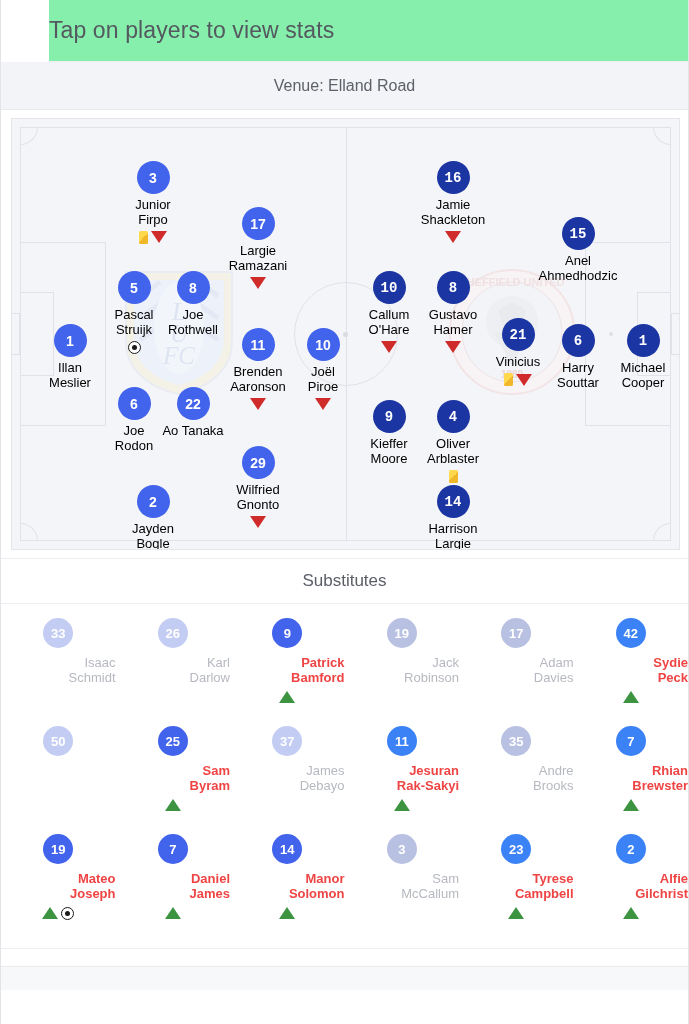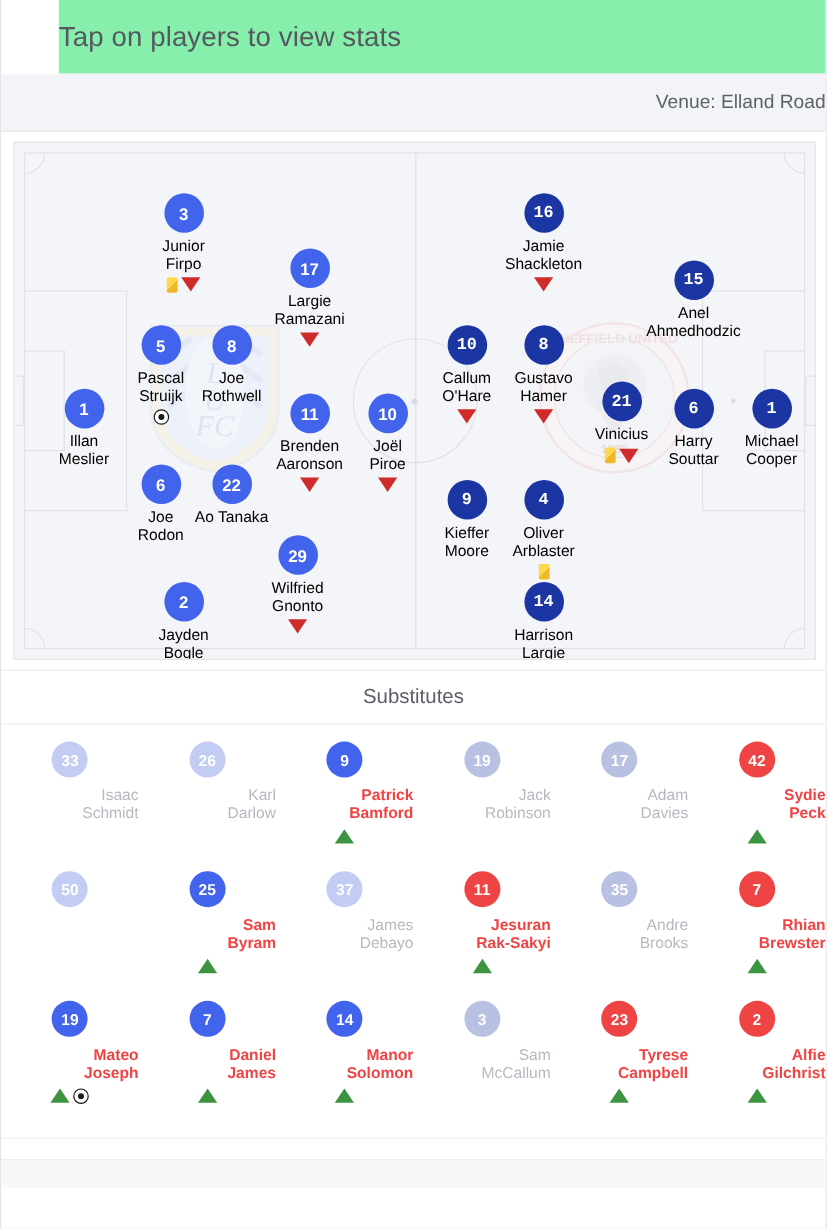--- a/index.html
+++ b/index.html
@@ -24,21 +24,21 @@
     display: flex; align-items: center; 
     border-bottom: 1px solid #eceef1;
     margin-left: 48px;
   }
   .header-title {
     font-size: 23px; color: #54585f; font-weight: 400; letter-spacing: .1px;
   }
   .venue-bar {
     height: 48px;
     background: #f3f4f7;
-    display: flex; align-items: center; justify-content: flex-end;
+    display: flex; align-items: center; justify-content: center;
     border-bottom: 1px solid #e8eaee;
   }
   .venue-text { font-size: 16px; color: #5d6169; }
 
   
   .pitch-wrap { padding: 8px 10px 0 10px; background:#fff; }
   .pitch {
     position: relative;
     width: 669px; height: 432px;
     background: #f4f5f8;
@@ -143,21 +143,21 @@
   .subs-grid { padding: 14px 0 6px 0; background:#fff; }
   .subs-row { display: flex; height: 108px; }
   .subs-cell { width: 16.6667%; text-align:right; cursor:pointer; }
   .sbadge {
     width: 30px; height: 30px; border-radius: 50%;
     margin: 0 auto;
     display:flex; align-items:center; justify-content:center;
     color:#fff; font-size:13px; font-weight:600;
   }
   .sbadge.home { background:#4263eb; }
-  .sbadge.away { background:#ef4444; }
+  .sbadge.away { background:#3b82f6; }
   .sbadge.home.unused { background:#c3cdf4; }
   .sbadge.away.unused { background:#b9c1e2; }
   .sname {
     margin-top:7px; font-size:13px; line-height:15px;
     color:#ef4444; font-weight:700; white-space:pre-line;
   }
   .sname.unused { color:#b6b9c0; font-weight:400; }
   .smarks { margin-top:4px; height:16px; display:flex; align-items:center; justify-content:center; gap:3px; }
 
   .footer-gap { height: 18px; background:#fff; border-top:1px solid #eceef1; }
@@ -277,21 +277,21 @@
             </div>
           </div>
           <div class="player" style="left: 246px; top: 209px;">
             <div class="badge home">11</div>
             <div class="pname">Brenden
 Aaronson</div>
             <div class="marks">
               <span class="suboff"></span>
             </div>
           </div>
-          <div class="player" style="left: 236px; top: 327px;">
+          <div class="player" style="left: 246px; top: 327px;">
             <div class="badge home">29</div>
             <div class="pname">Wilfried
 Gnonto</div>
             <div class="marks">
               <span class="suboff"></span>
             </div>
           </div>
           <div class="player" style="left: 311px; top: 209px;">
             <div class="badge home">10</div>
             <div class="pname">Joël

